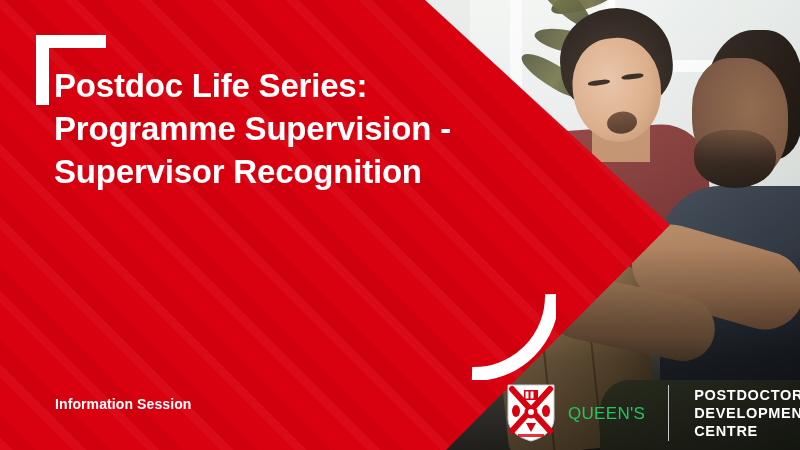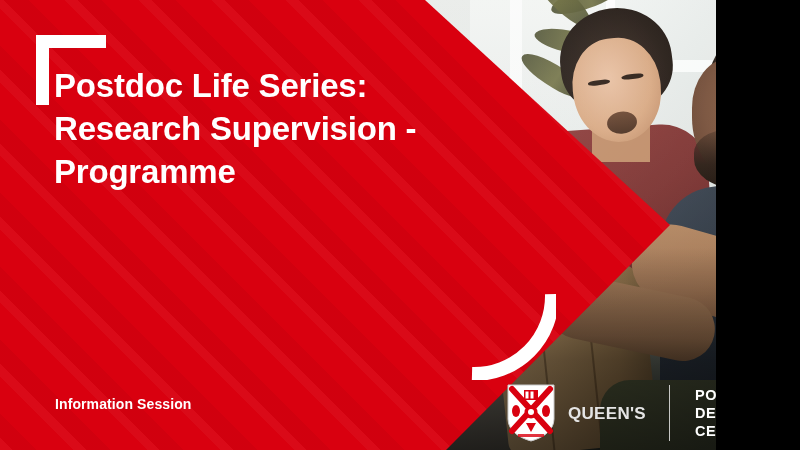--- a/index.html
+++ b/index.html
@@ -7,21 +7,21 @@
     margin: 0;
     padding: 0;
     background: #000;
   }
   body {
     font-family: "Liberation Sans", sans-serif;
   }
 
   .banner {
     position: relative;
-    width: 716px;
+    width: 800px;
     height: 450px;
     overflow: hidden;
     background: #1a1d1a;
   }
 
   
   .photo {
     position: absolute;
     inset: 0;
     overflow: hidden;
@@ -252,22 +252,22 @@
   
   .logo-lockup {
     position: absolute;
     left: 506px; top: 383px;
     display: flex;
     align-items: center;
     gap: 12px;
   }
   .crest { width: 50px; height: 60px; flex: none; }
   .qub-text {
-    color: #e5e5e5;
-    font-weight: 700;
+    color: #22c55e;
+    font-weight: 400;
     font-size: 17px;
     line-height: 19px;
     letter-spacing: .3px;
   }
   .qub-text .l3 { font-size: 15px; letter-spacing: .6px; }
   .logo-divider {
     width: 1px;
     height: 56px;
     background: rgba(255,255,255,.75);
     margin: 0 13px 0 11px;
@@ -332,22 +332,22 @@
     <div class="red-stripes"></div>
   </div>
 
   <div class="corner-bracket">
     <div class="bar-h"></div>
     <div class="bar-v"></div>
   </div>
 
   <div class="title-block">
     <div class="title-line">Postdoc Life Series:</div>
-    <div class="title-line">Research Supervision -</div>
-    <div class="title-line">Programme</div>
+    <div class="title-line">Programme Supervision -</div>
+    <div class="title-line">Supervisor Recognition</div>
   </div>
 
   <div class="subtitle">Information Session</div>
 
   <svg class="arc" viewBox="0 0 90 90">
     <path d="M 86 4 A 78 78 0 0 1 6 84" fill="none" stroke="#ffffff" stroke-width="14" stroke-linecap="butt"></path>
   </svg>
 
   <div class="logo-lockup">
 

